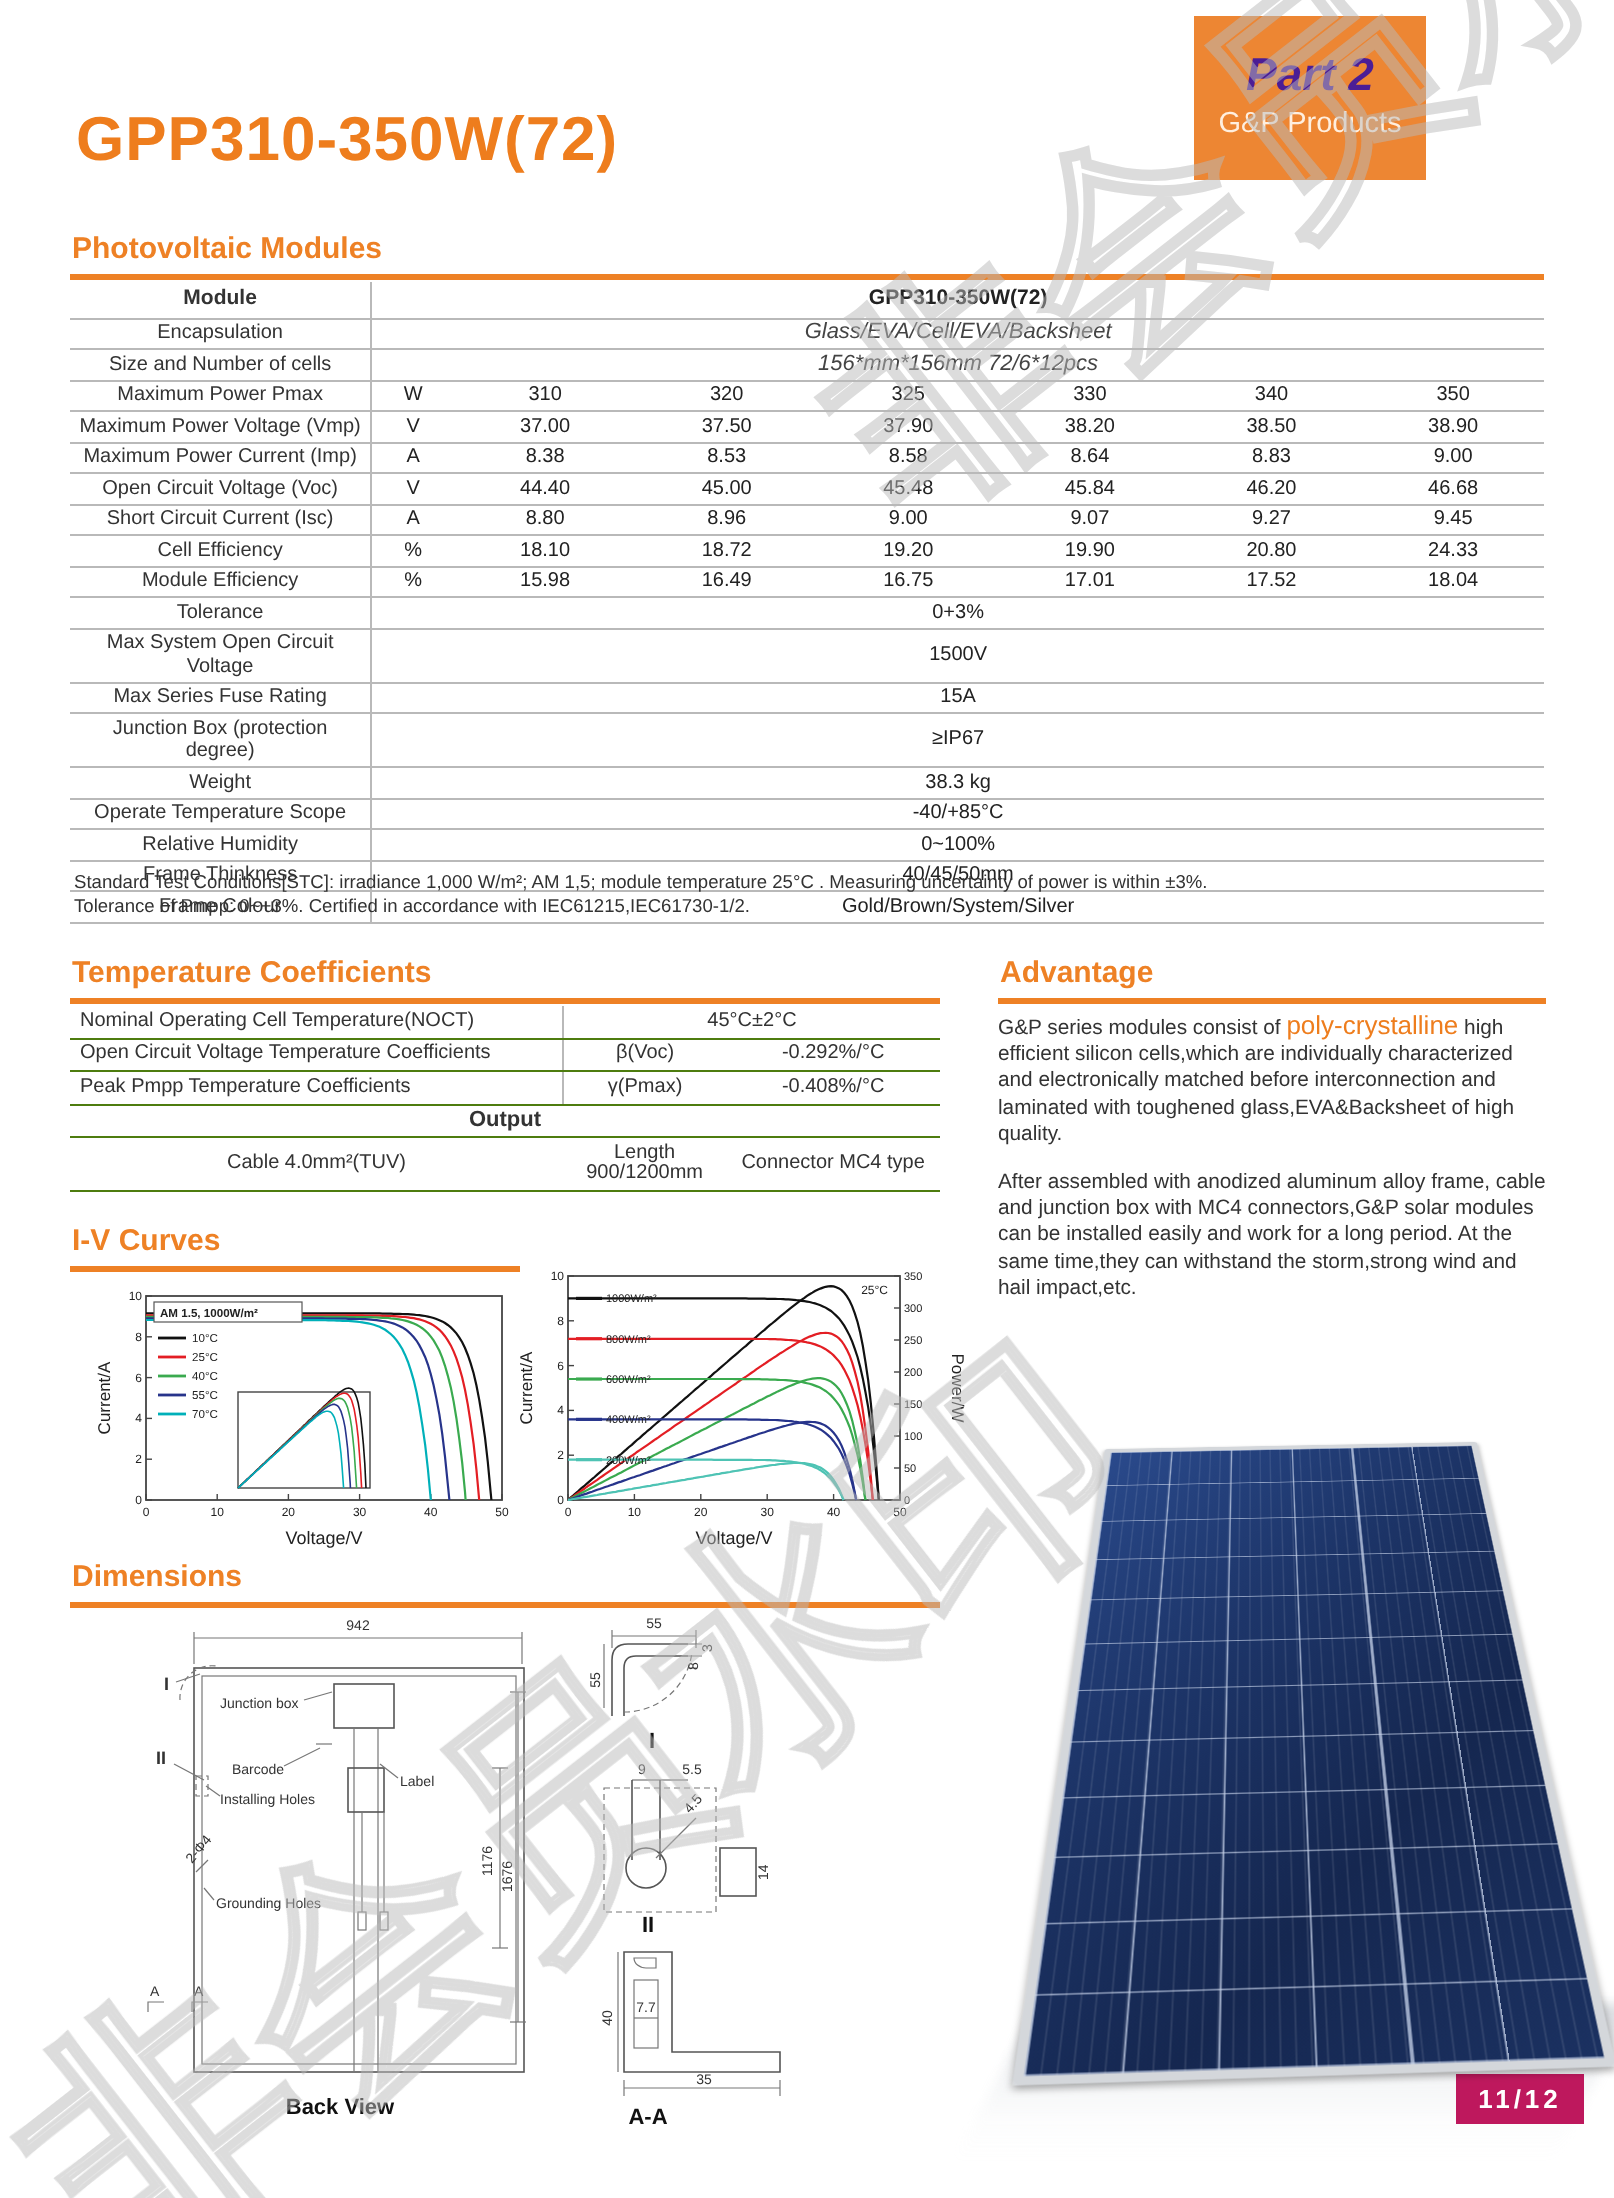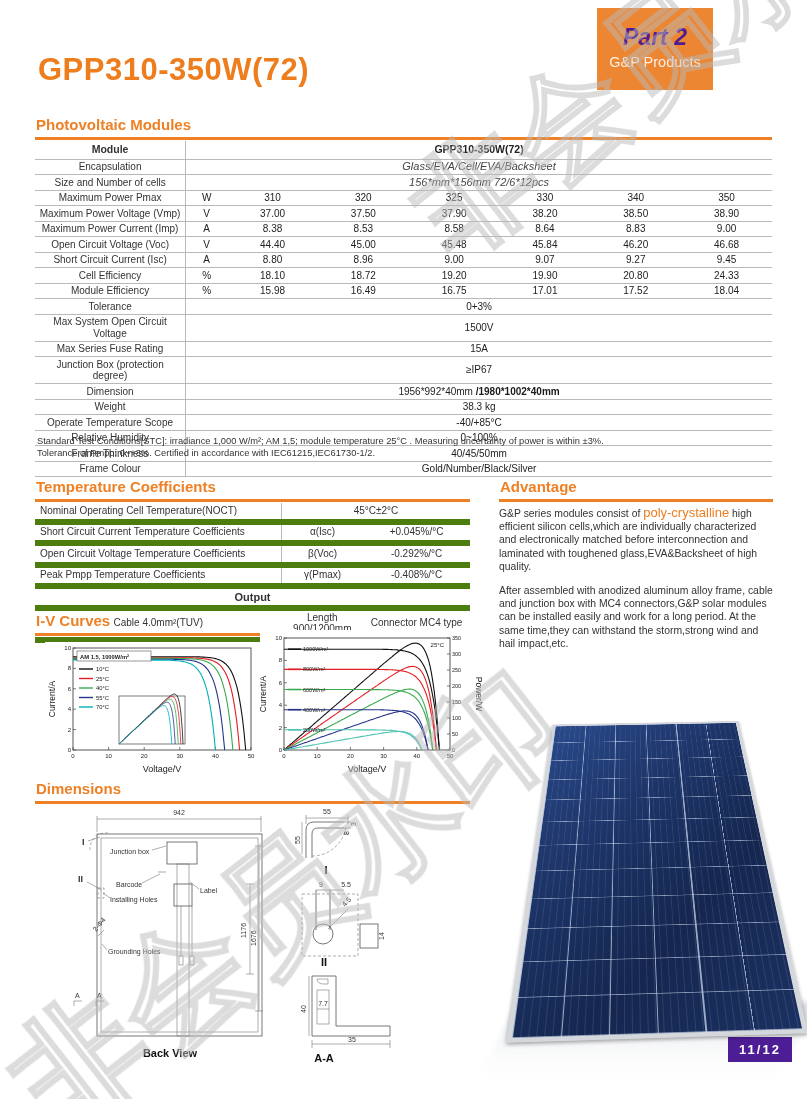--- a/index.html
+++ b/index.html
@@ -25,21 +25,21 @@
   #pv-table td.lbl{width:152px;border-right:1px solid #b9b9b9;text-align:center;color:#333;}
   #pv-table td.unit{width:36px;text-align:center;}
   #pv-table td.val{width:90px;text-align:center;}
   #pv-table td.ctr{text-align:center;}
   #pv-table tr.module-row td{font-weight:bold;font-size:10.5px;padding:3px 4px;}
   #pv-table td.small{font-size:11px;color:#444;font-style:italic;}
   .dim2{font-weight:bold;color:#1a1a1a;}
   #pv-notes{position:absolute;left:37px;top:436px;font-size:9.3px;color:#333;line-height:11.5px;width:730px;}
   
   #temp-table{position:absolute;left:35px;top:503px;width:435px;border-collapse:collapse;font-size:10px;color:#333;}
-  #temp-table td{border-bottom:6px solid #4d7c0f;padding:2.5px 5px;line-height:10.5px;}
+  #temp-table td{border-bottom:1px solid #4d7c0f;padding:2.5px 5px;line-height:10.5px;}
   #temp-table td.tlbl{width:245px;border-right:1px solid #b9b9b9;}
   #temp-table td.tsym{width:72px;text-align:center;}
   #temp-table td.tval{width:100px;text-align:center;}
   #temp-table td.tspan{text-align:center;}
   #temp-table tr.out-h td{font-weight:bold;font-size:11px;text-align:center;}
   #temp-table tr.out-r td{text-align:center;}
   
   #advantage-text{position:absolute;left:499px;top:506px;width:276px;font-size:10.4px;line-height:13.2px;color:#333;}
   #advantage-text p{margin:0 0 11px 0;}
   .hl{color:#ee7d1d;font-weight:normal;font-size:13px;}
@@ -64,21 +64,21 @@
      background:
        repeating-linear-gradient(90deg, rgba(255,255,255,.10) 0 1px, transparent 1px 8px),
        repeating-linear-gradient(0deg, rgba(200,212,235,.65) 0 1px, transparent 1px 46.6px),
        repeating-linear-gradient(90deg, rgba(200,212,235,.75) 0 1.2px, transparent 1.2px 48.6px),
        linear-gradient(128deg,#2a4a8c 0%,#1d3569 38%,#152750 70%,#1b3161 100%);
      box-shadow:0 2px 4px rgba(0,0,0,.35);}
   #panel-reflection{position:absolute;left:498px;top:1002px;width:300px;height:78px;
      transform:skewX(-28deg);filter:blur(3px);opacity:.65;
      background:linear-gradient(180deg,rgba(140,148,160,.50),rgba(190,196,204,.28) 45%,rgba(220,224,228,.12) 75%,transparent);}
   
-  #page-num{position:absolute;left:728px;top:1037px;width:64px;height:25px;background:#4c1d95;
+  #page-num{position:absolute;left:728px;top:1037px;width:64px;height:25px;background:#be185d;
      color:#fff;font-weight:bold;font-size:13px;text-align:center;line-height:25px;letter-spacing:2px;}
 </style>
 </head>
 <body>
 
 <div id="page">
 
   <div class="wm" id="wm1">非会员水印</div>
   <div class="wm" id="wm2">非会员水印</div>
 
@@ -184,62 +184,53 @@
         </tr>
         <tr>
           <td class="lbl">Max Series Fuse Rating</td>
           <td colspan="7" class="ctr">15A</td>
         </tr>
         <tr>
           <td class="lbl">Junction Box (protection degree)</td>
           <td colspan="7" class="ctr">≥IP67</td>
         </tr>
         <tr>
-          <td class="lbl">Dimension</td>
-          <td colspan="7" class="ctr">1956*992*40mm<span class="dim2"> /1980*1002*40mm</span></td>
-        </tr>
-        <tr>
           <td class="lbl">Weight</td>
           <td colspan="7" class="ctr">38.3 kg</td>
         </tr>
         <tr>
           <td class="lbl">Operate Temperature Scope</td>
           <td colspan="7" class="ctr">-40/+85°C</td>
         </tr>
         <tr>
           <td class="lbl">Relative Humidity</td>
           <td colspan="7" class="ctr">0~100%</td>
         </tr>
         <tr>
           <td class="lbl">Frame Thinkness</td>
           <td colspan="7" class="ctr">40/45/50mm</td>
         </tr>
         <tr>
           <td class="lbl">Frame Colour</td>
-          <td colspan="7" class="ctr">Gold/Number/Black/Silver</td>
+          <td colspan="7" class="ctr">Gold/Brown/System/Silver</td>
         </tr>
       </tbody>
   </table>
   <div id="pv-notes">
     <div>Standard Test Conditions[STC]: irradiance 1,000 W/m²;  AM 1,5;  module temperature 25°C . Measuring uncertainty of power is within ±3%.</div>
     <div>Tolerance of Pmpp: 0~+3%. Certified in accordance with IEC61215,IEC61730-1/2.</div>
   </div>
 
   <div class="sec-h" style="left:36px;top:478px;">Temperature Coefficients</div>
   <div class="sec-rule" style="left:35px;top:499px;width:435px;"></div>
   <table id="temp-table">
     <tbody>
         <tr>
           <td class="tlbl">Nominal Operating Cell Temperature(NOCT)</td>
           <td colspan="2" class="tspan">45°C±2°C</td>
-        </tr>
-        <tr>
-          <td class="tlbl">Short Circuit Current Temperature Coefficients</td>
-          <td class="tsym">α(Isc)</td>
-          <td class="tval">+0.045%/°C</td>
         </tr>
         <tr>
           <td class="tlbl">Open Circuit Voltage Temperature Coefficients</td>
           <td class="tsym">β(Voc)</td>
           <td class="tval">-0.292%/°C</td>
         </tr>
         <tr>
           <td class="tlbl">Peak Pmpp Temperature Coefficients</td>
           <td class="tsym">γ(Pmax)</td>
           <td class="tval">-0.408%/°C</td>

